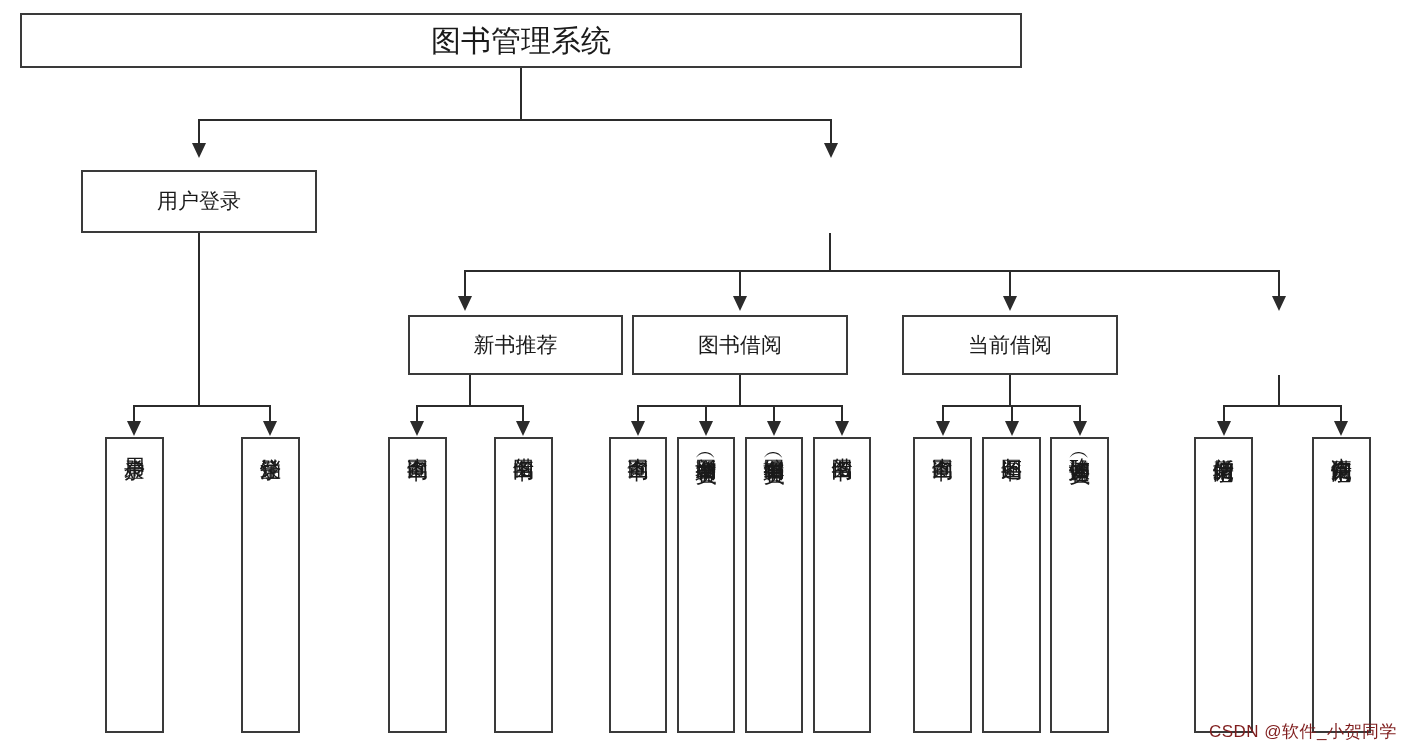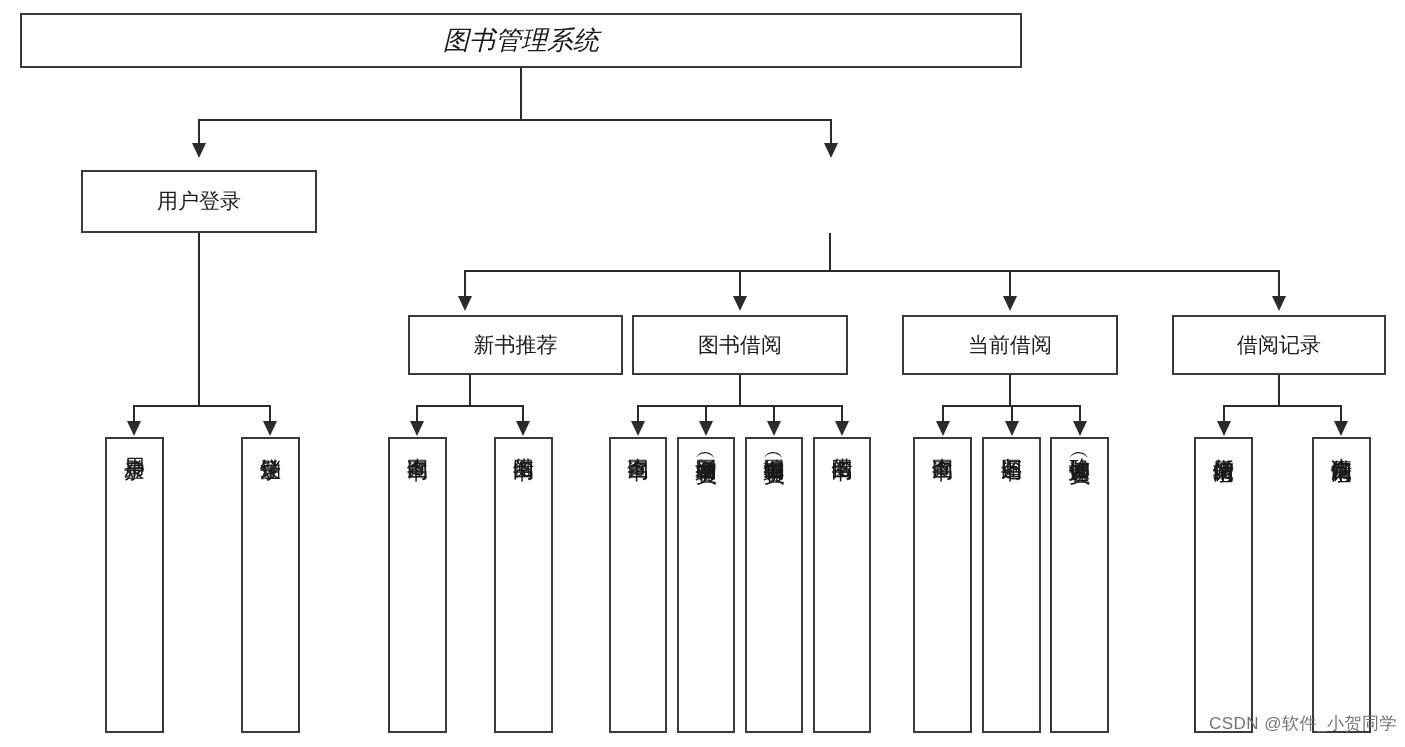--- a/index.html
+++ b/index.html
@@ -30,22 +30,21 @@
   .node .label {
     text-align: center;
     line-height: 1.18;
     white-space: nowrap;
   }
   
   .node.horiz .label {
     font-size: 21px;
   }
   .node.root .label {
-    font-size: 26px;
-    font-style: italic;
+    font-size: 30px;
   }
   
   .node.vert {
     align-items: flex-start;
     justify-content: center;
     padding-top: 0px;
   }
   .node.vert .label {
     font-size: 21px;
     writing-mode: vertical-rl;
@@ -68,23 +67,23 @@
     position: absolute;
     width: 0;
     height: 0;
     border-left: 7px solid transparent;
     border-right: 7px solid transparent;
     border-top: 15px solid #2b2b2b;
   }
   #watermark {
     position: absolute;
     right: 8px;
-    bottom: 12px;
+    bottom: 4px;
     font-size: 17px;
-    color: #737373;
+    color: #7f1d1d;
     letter-spacing: 0.5px;
     white-space: nowrap;
     pointer-events: none;
   }
 </style>
 </head>
 <body>
 
 <div id="canvas">
 
@@ -125,23 +124,20 @@
 
   <div class="node horiz" style="left:362px; top:315px; width:215px; height:60px;margin-left:46px;">
     <span class="label">新书推荐</span>
   </div>
   <div class="node horiz" style="left:902px; top:315px; width:216px; height:60px;">
     <span class="label">当前借阅</span>
   </div>
   <div class="node horiz" style="left:632px; top:315px; width:216px; height:60px;">
     <span class="label">图书借阅</span>
   </div>
-  <div class="node horiz" style="left:1172px; top:315px; width:214px; height:60px;">
-    <span class="label">借阅记录</span>
-  </div>
 
   <div class="ln v" style="left:469px; top:375px; width:2px; height:31px;"></div>
   <div class="ln h" style="left:416px; top:405px; width:108px; height:2px;"></div>
   <div class="ln v" style="left:416px; top:405px; width:2px; height:18px;"></div>
   <div class="arrow" style="left:410px; top:421px;"></div>
   <div class="ln v" style="left:522px; top:405px; width:2px; height:18px;"></div>
   <div class="arrow" style="left:516px; top:421px;"></div>
 
   <div class="ln v" style="left:739px; top:375px; width:2px; height:31px;"></div>
   <div class="ln h" style="left:637px; top:405px; width:205px; height:2px;"></div>

